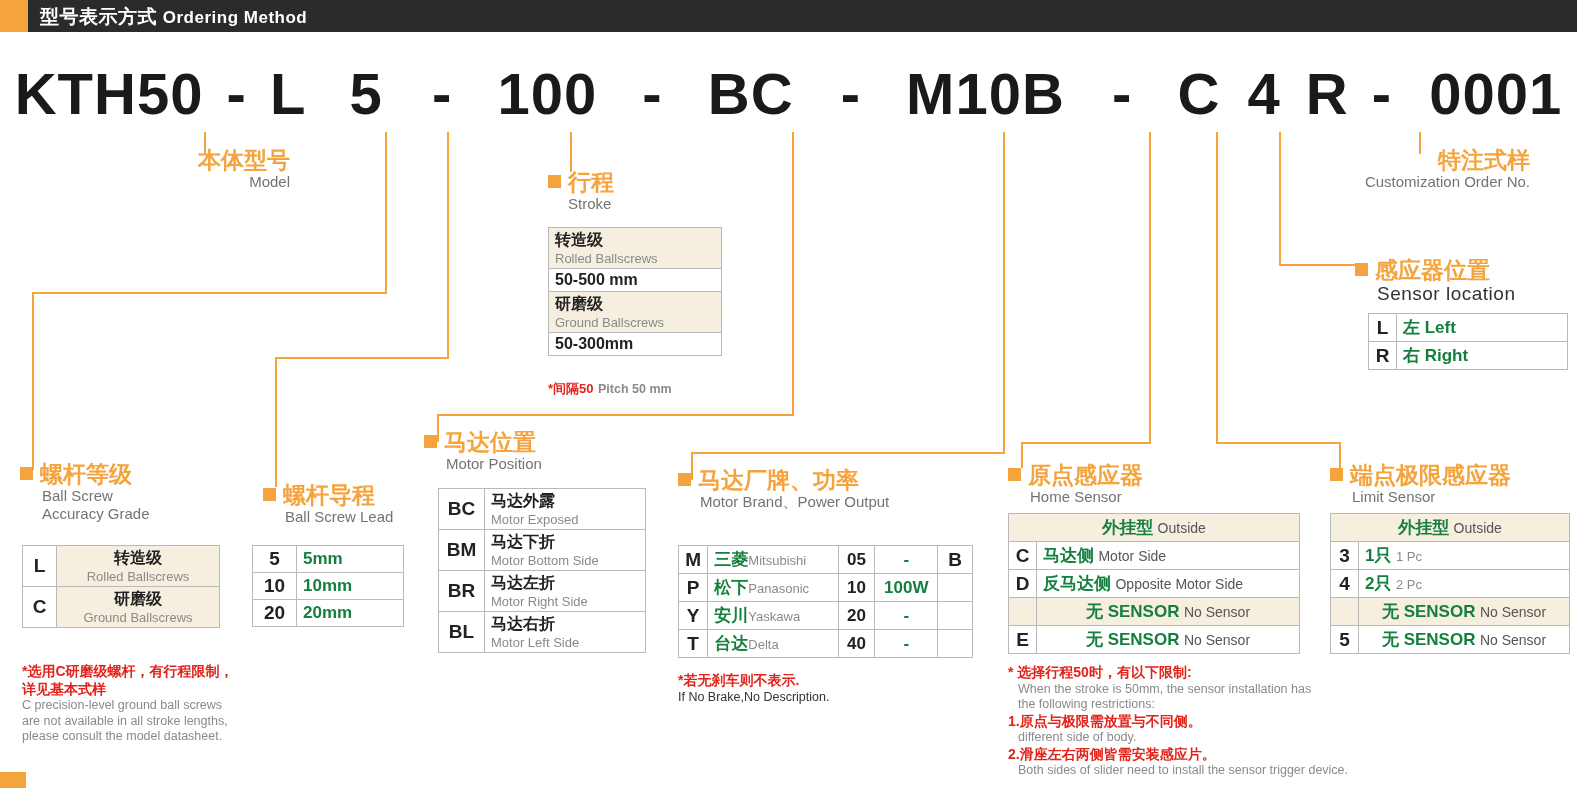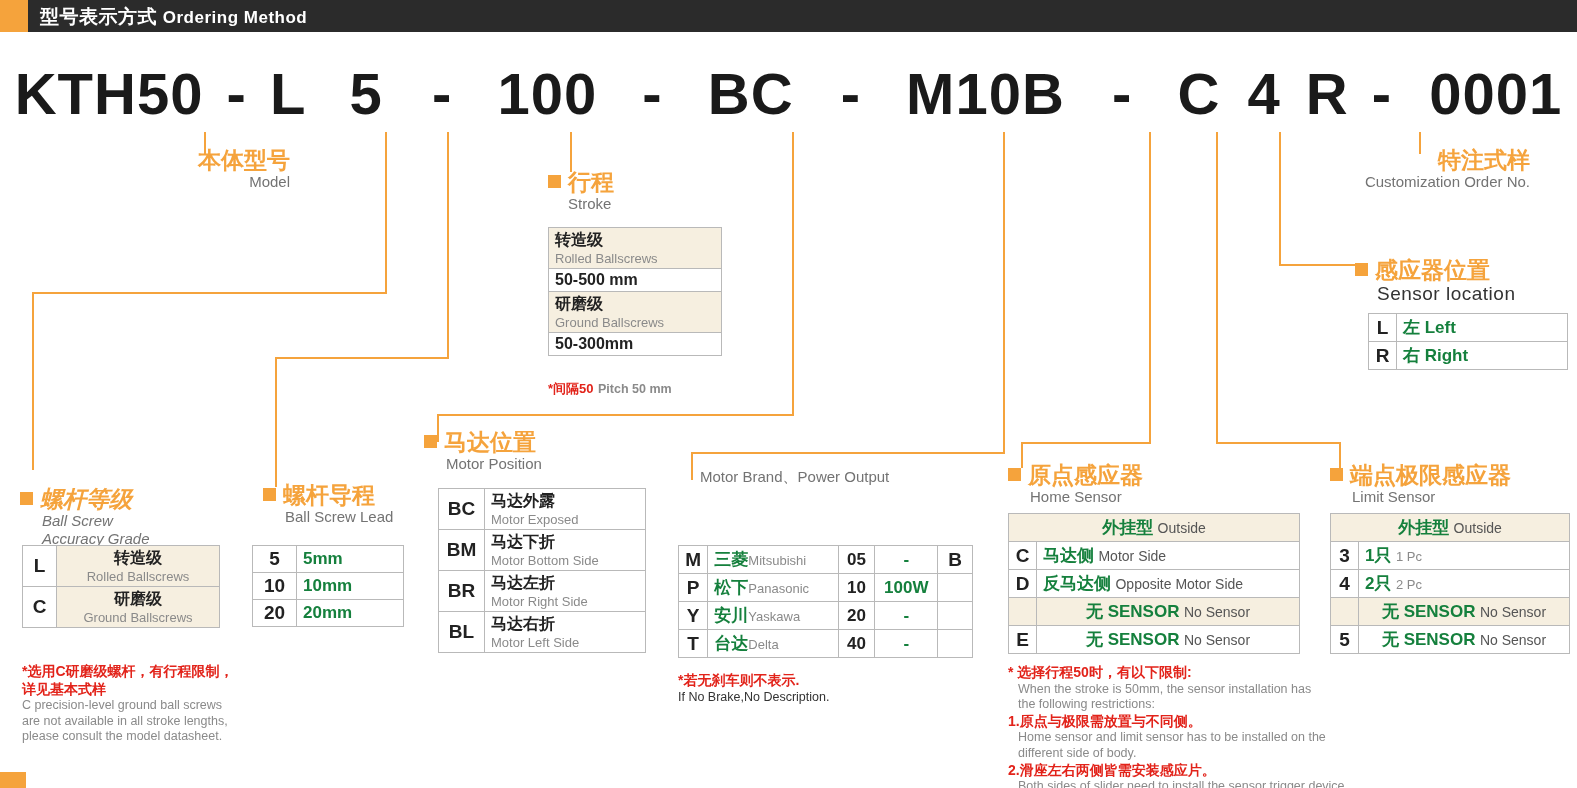--- a/index.html
+++ b/index.html
@@ -213,21 +213,21 @@
     <td class="white code-cell" style="width:28px">L</td>
     <td class="white"><span class="cn16">左 Left</span></td>
   </tr>
   <tr>
     <td class="white code-cell">R</td>
     <td class="white"><span class="cn16">右 Right</span></td>
   </tr>
 </tbody>
   </table>
 
-<div class="blk" style="left:20px; top:487px;font-style:italic;">
+<div class="blk" style="left:20px; top:462px;">
   <div><span class="sq"></span><span class="cn">螺杆等级</span></div>
   <div class="en" style="margin-left:22px">Ball Screw</div>
   <div class="en" style="margin-left:22px">Accuracy Grade</div>
 </div>
 <table class="t" style="left:22px; top:545px; width:198px;">
   <tbody>
       <tr>
     <td class="white code-cell" style="width:34px">L</td>
     <td class="tan mid twoline">
       <span class="cn15 l1">转造级</span>
@@ -303,20 +303,21 @@
     <td class="white code-cell">BL</td>
     <td class="white twoline">
       <span class="cn15 l1">马达右折</span>
       <span class="en12 l2">Motor Left Side</span>
     </td>
   </tr>
 </tbody>
   </table>
 
 <div class="blk" style="left:678px; top:468px;">
+  <div><span class="sq"></span><span class="cn">马达厂牌、功率</span></div>
   <div class="en" style="margin-left:22px">Motor Brand、Power Output</div>
 </div>
 <table class="t" style="left:678px; top:545px; width:295px;">
   <tbody>
       <tr>
     <td class="white code-cell" style="width:26px">M</td>
     <td class="white" style="width:128px">
       <span class="cn16">三菱</span><span class="en12">Mitsubishi</span>
     </td>
     <td class="white code-cell" style="width:36px; font-size:17px">05</td>
@@ -397,21 +398,20 @@
       <span class="en13">No Sensor</span>
     </td>
   </tr>
 </tbody>
   </table>
 <div class="note" style="left:1008px; top:664px;">
   <div class="red">* 选择行程50时，有以下限制:</div>
   <div class="gray" style="margin-left:10px">When the stroke is 50mm, the sensor installation has</div>
   <div class="gray" style="margin-left:10px">the following restrictions:</div>
   <div class="red">1.原点与极限需放置与不同侧。</div>
-  <div class="gray" style="margin-left:10px">Home sensor and limit sensor has to be installed on the</div>
   <div class="gray" style="margin-left:10px">different side of body.</div>
   <div class="red">2.滑座左右两侧皆需安装感应片。</div>
   <div class="gray" style="margin-left:10px">Both sides of slider need to install the sensor trigger device.</div>
 </div>
 
 <div class="blk" style="left:1330px; top:463px;">
   <div><span class="sq"></span><span class="cn">端点极限感应器</span></div>
   <div class="en" style="margin-left:22px">Limit Sensor</div>
 </div>
 <table class="t" style="left:1330px; top:513px; width:240px;">

